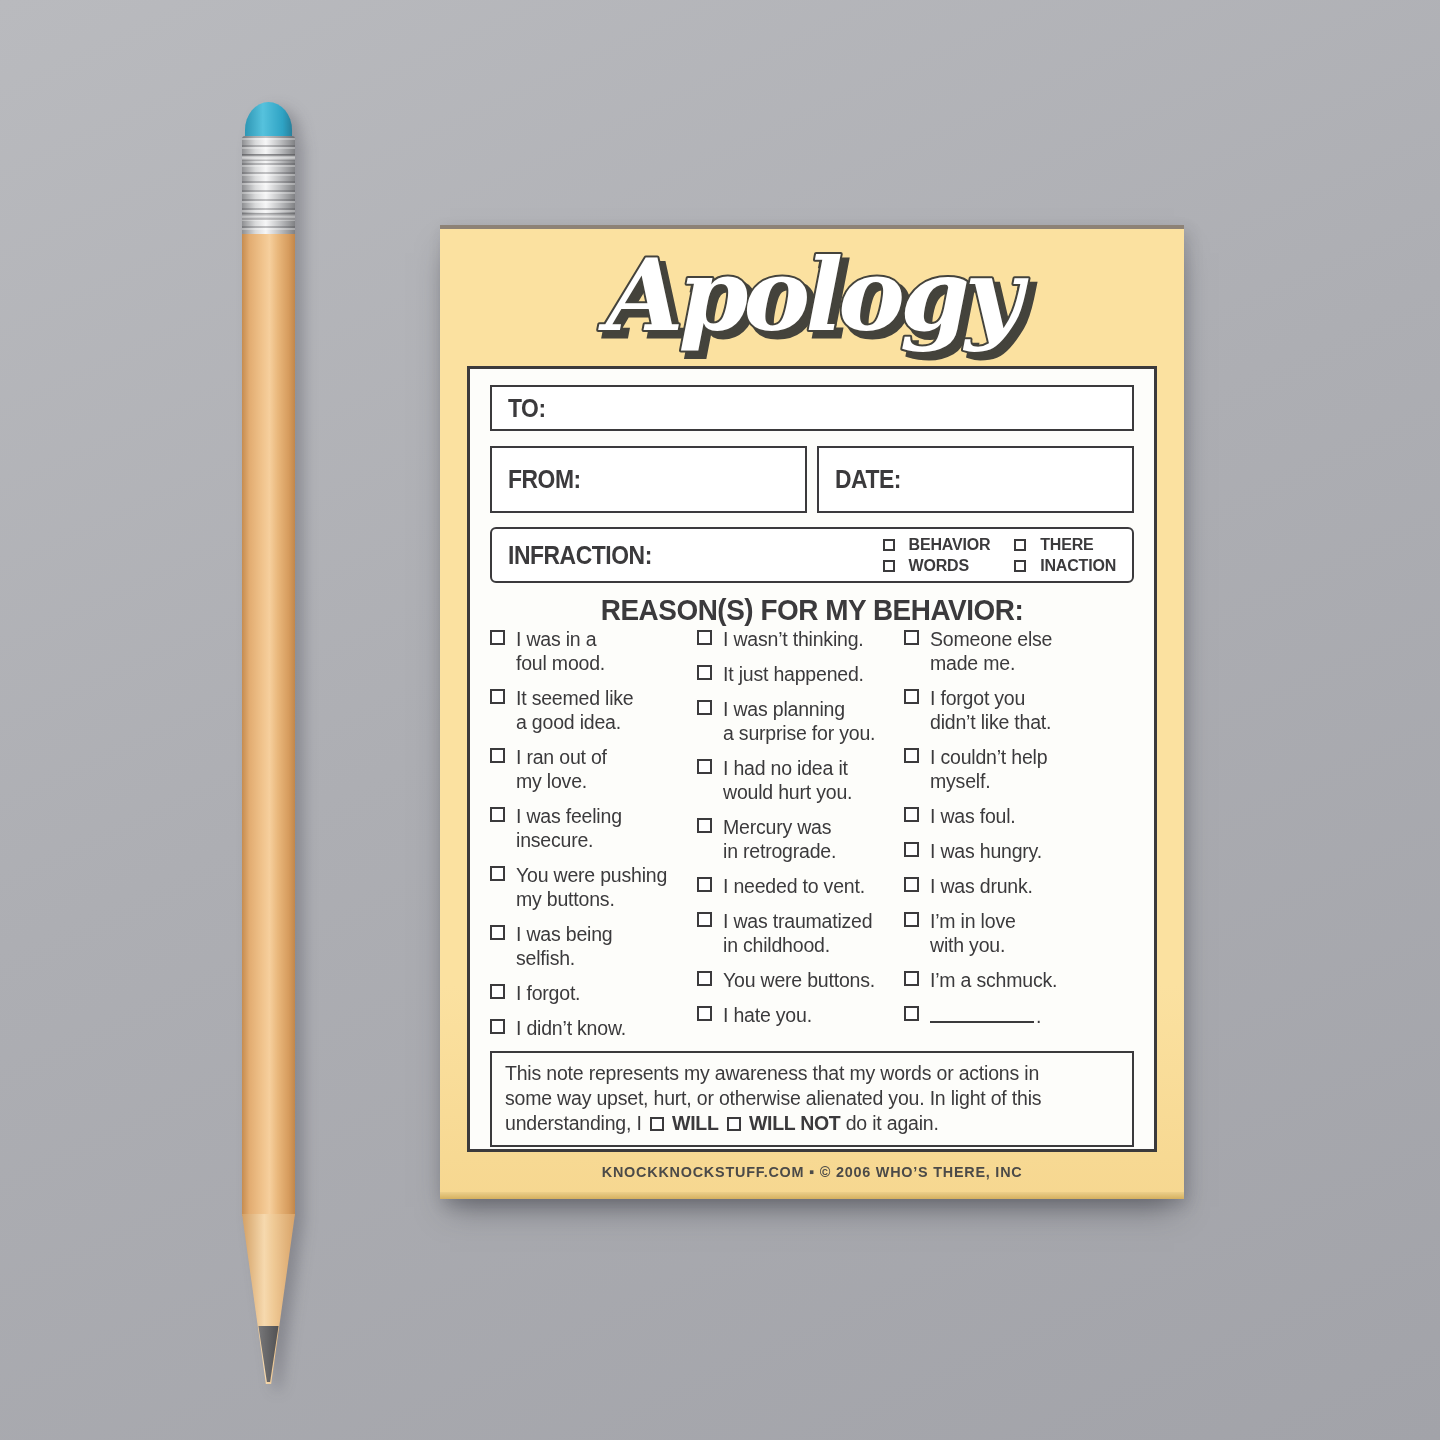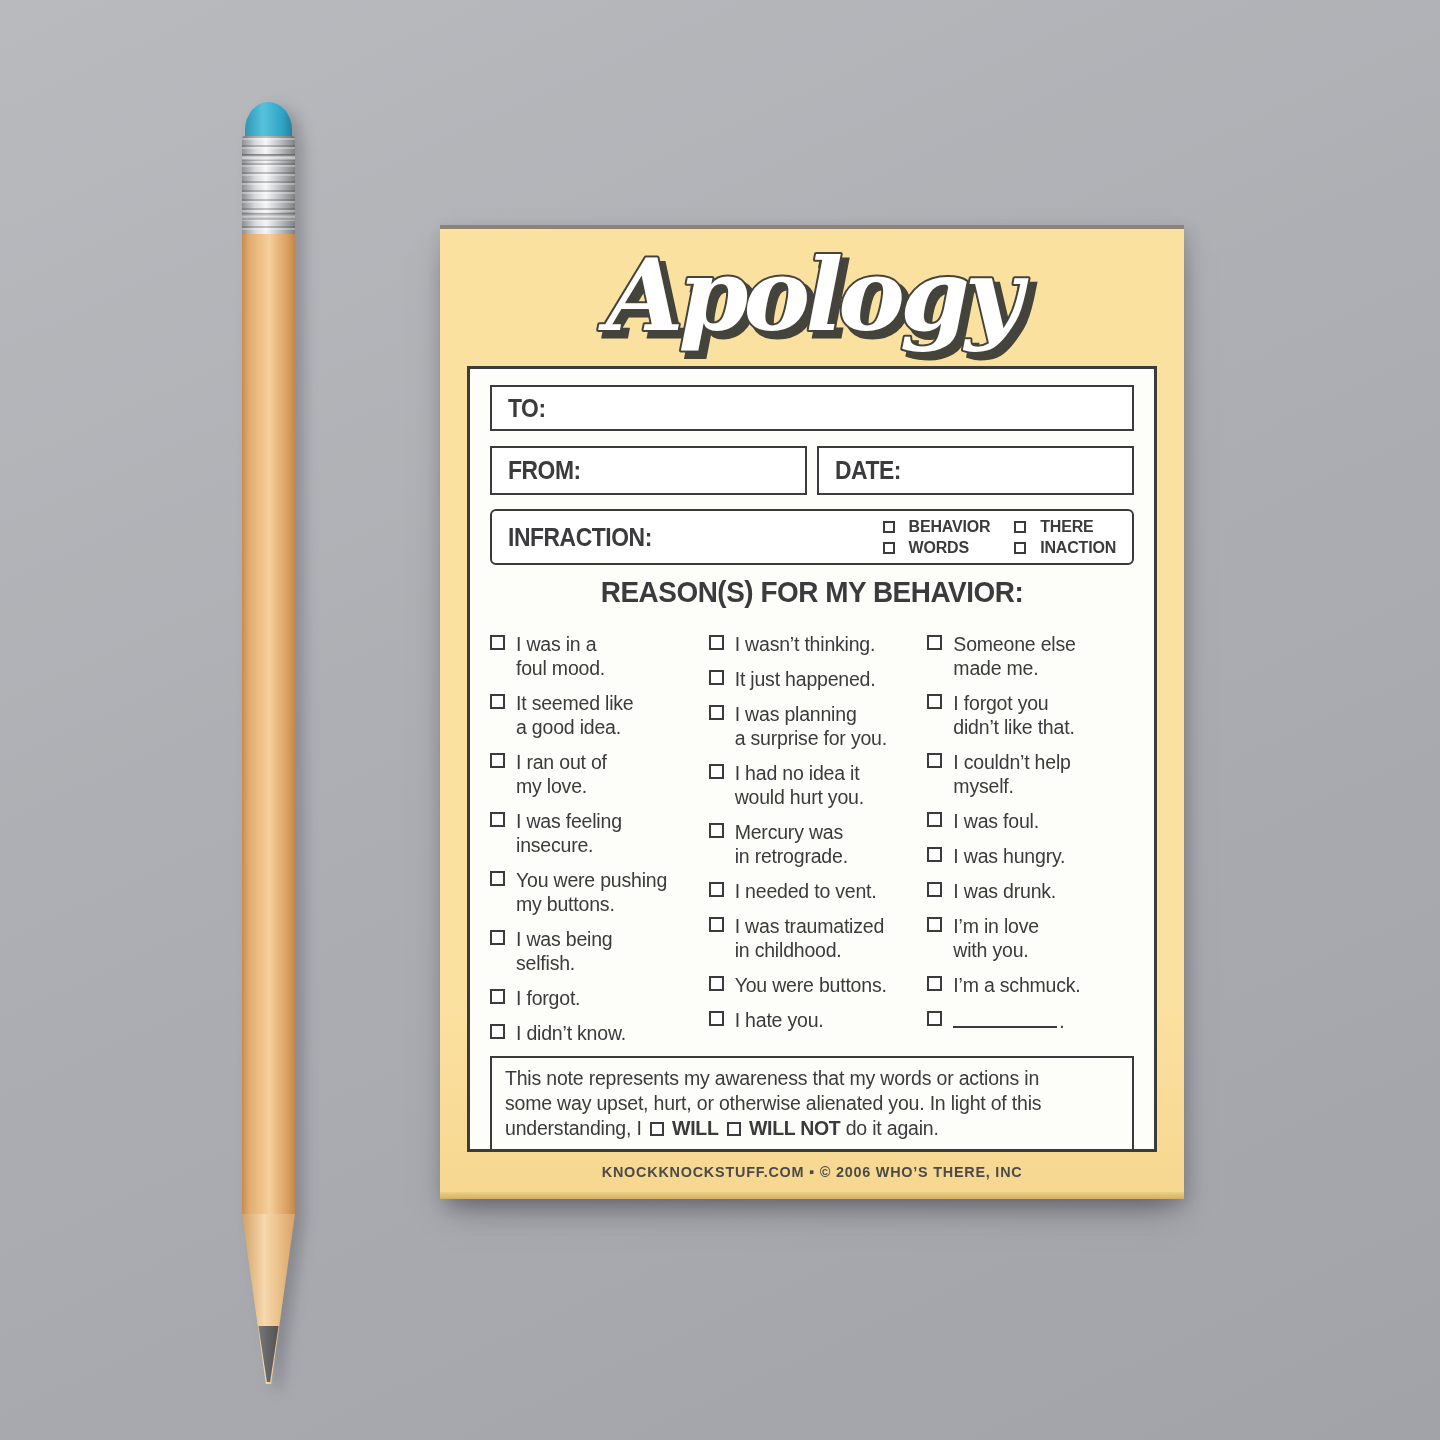--- a/index.html
+++ b/index.html
@@ -82,36 +82,36 @@
   .row{
     border:2.5px solid var(--ink);background:#fff;
     display:flex;align-items:center;padding:0 16px;
   }
   .field-label{
     font-weight:700;font-size:26px;letter-spacing:-.5px;
     transform:scaleX(.88);transform-origin:left center;white-space:nowrap;
   }
   .to-row{height:46px;margin-top:16px;}
   .mid-row{display:flex;gap:10px;margin-top:15px;}
-  .mid-row .row{flex:1;height:49px;}
+  .mid-row .row{flex:1;height:67px;}
   .inf-row{height:56px;margin-top:14px;justify-content:space-between;border-radius:6px;}
   .inf-opts{display:grid;grid-template-columns:auto auto;column-gap:24px;row-gap:3px;}
   .opt{display:flex;align-items:center;gap:14px;font-size:16px;font-weight:600;letter-spacing:-.2px;}
 
   .cbx{
     width:15px;height:15px;border:2.5px solid var(--ink);background:#fff;flex:none;
   }
   .cbx.sm{width:12px;height:12px;border-width:2px;}
   .cbx.inline{display:inline-block;width:14px;height:14px;border-width:2.5px;margin:0 3px;vertical-align:-1px;}
 
   .reasons-heading{
     margin-top:10px;font-size:30px;line-height:34px;font-weight:700;
     text-align:center;letter-spacing:-.5px;transform:scaleX(.93);white-space:nowrap;
   }
-  .reasons{display:flex;gap:12px;margin-top:23px;}
+  .reasons{display:flex;margin-top:0;}
   .rcol{width:207px;display:flex;flex-direction:column;gap:11px;}
   .reason{display:flex;gap:11px;}
   .reason .cbx{margin-top:2.5px;}
   .rtext{font-size:19.5px;line-height:24px;letter-spacing:-.2px;white-space:pre-line;}
   .blankline{display:inline-block;width:104px;height:1em;border-bottom:2.5px solid var(--ink);margin-right:2px;}
 
   .note-box{border:2.5px solid var(--ink);margin-top:11px;padding:8px 13px 9px;}
   .note-text{font-size:19.5px;line-height:25px;letter-spacing:-.2px;}
   .note-text .pre{white-space:pre-line;}
   .nb{font-weight:700;letter-spacing:-.3px;}

